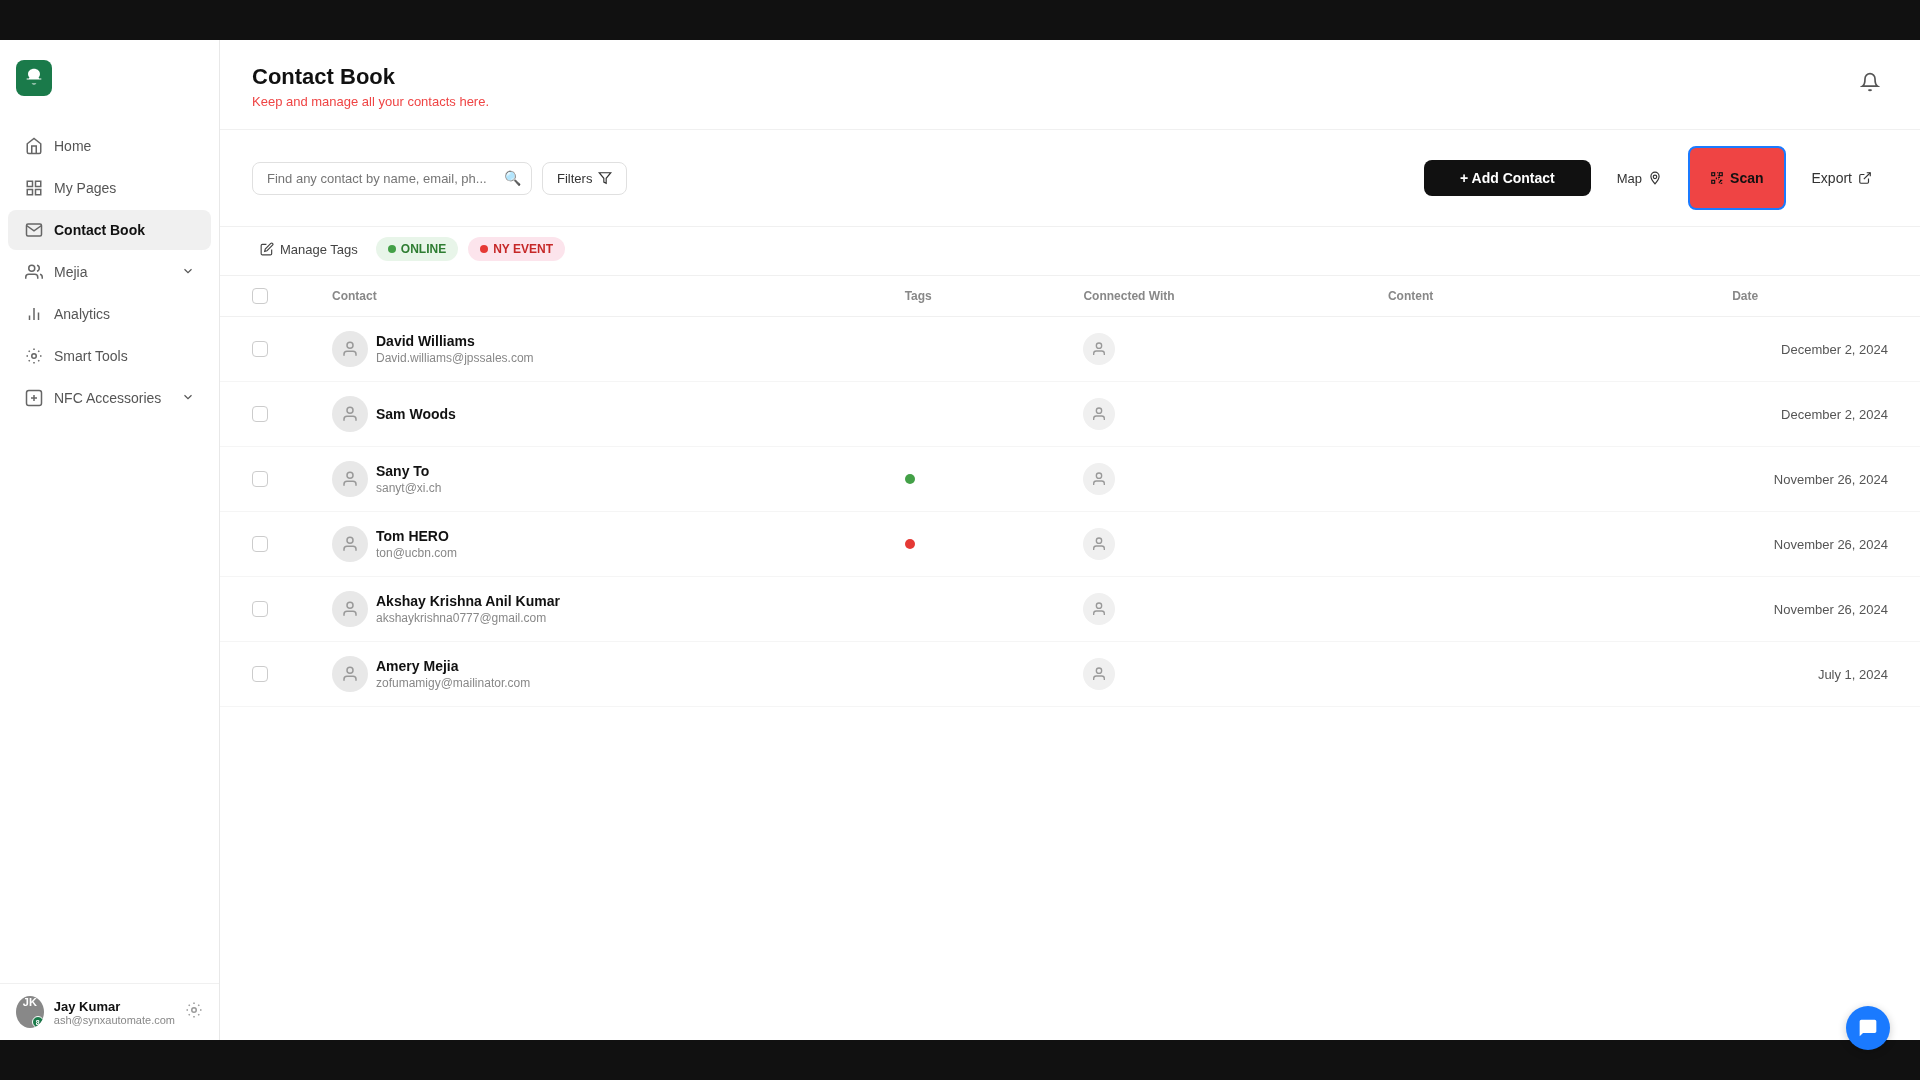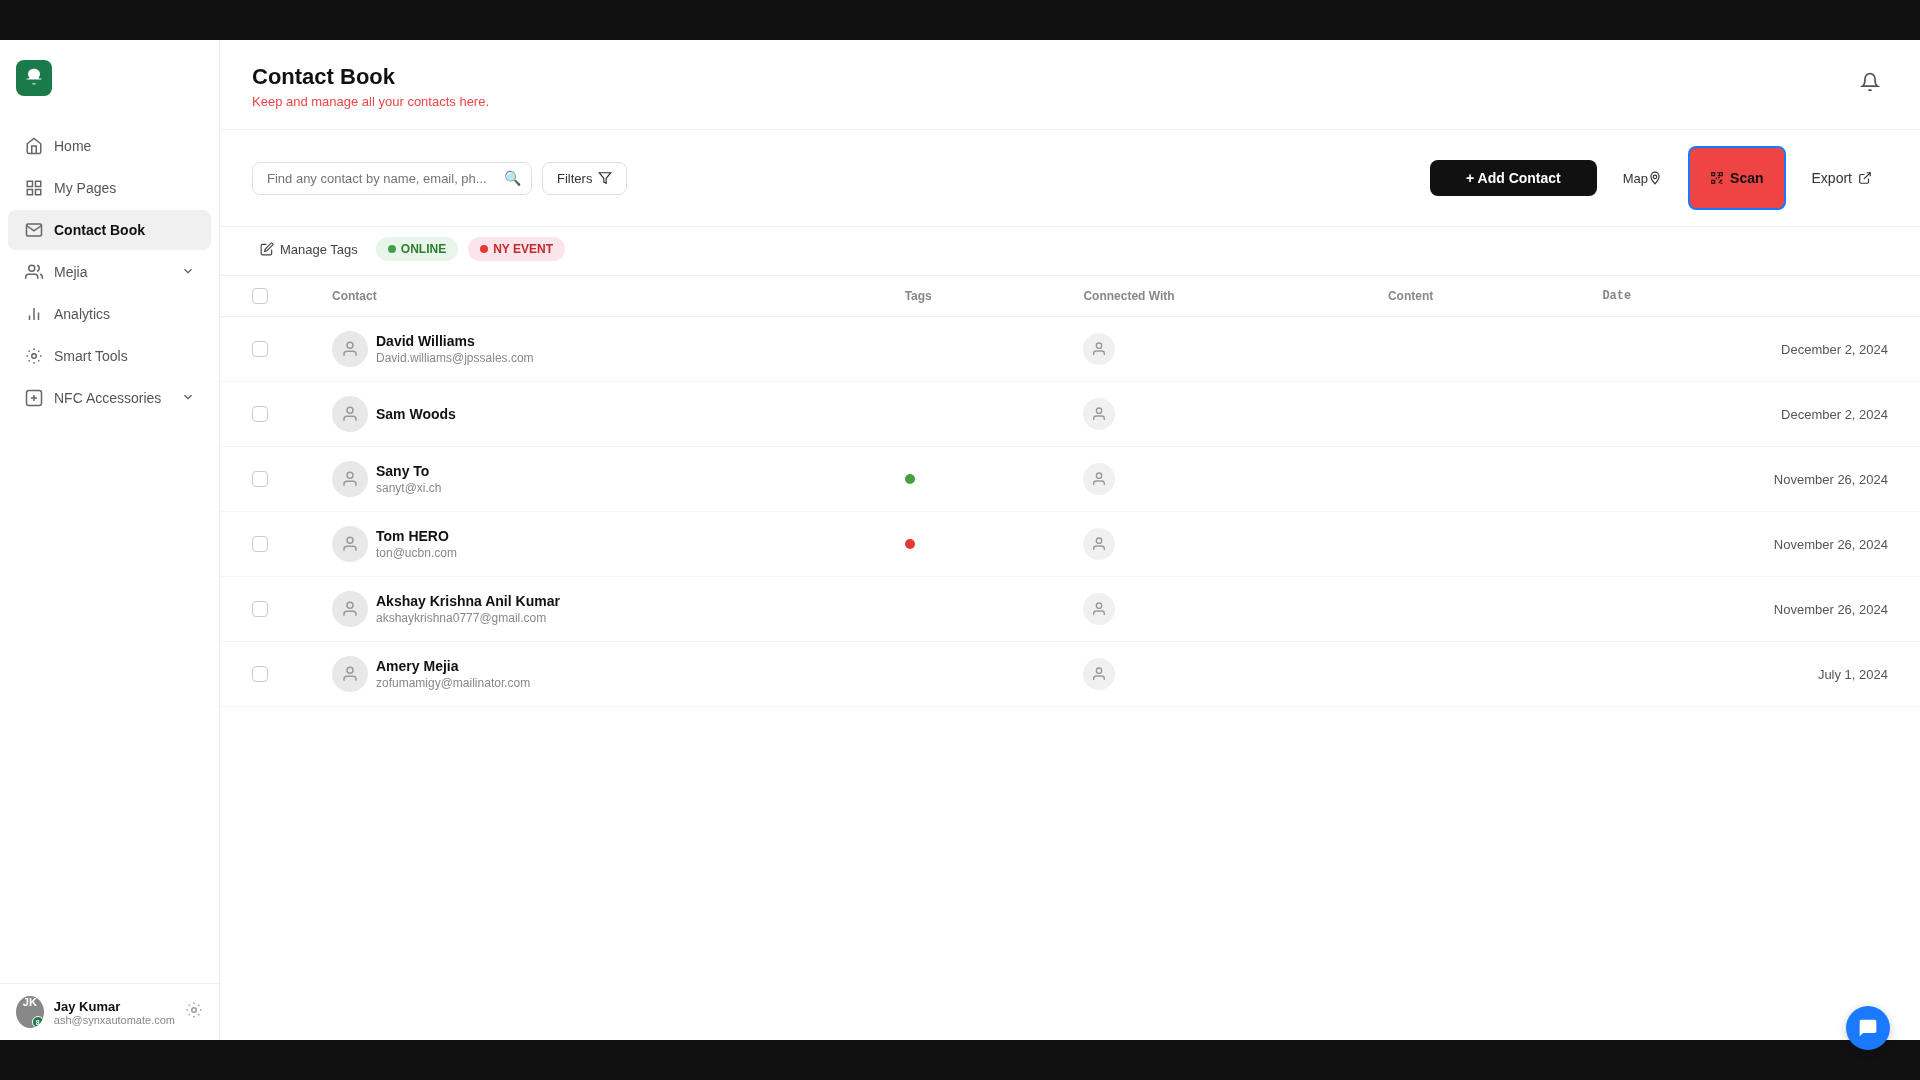--- a/index.html
+++ b/index.html
@@ -41,21 +41,21 @@
     .header-right { display: flex; align-items: center; gap: 12px; }
     .notification-btn { width: 36px; height: 36px; border: none; background: none; cursor: pointer; display: flex; align-items: center; justify-content: center; color: #555; font-size: 18px; }
 
     .toolbar { display: flex; align-items: center; gap: 10px; padding: 16px 32px; border-bottom: 1px solid #f0f0f0; }
     .search-input-wrap { position: relative; display: flex; align-items: center; }
     .search-input { width: 280px; padding: 8px 36px 8px 14px; border: 1px solid #e0e0e0; border-radius: 8px; font-size: 13px; color: #555; outline: none; background: #fff; }
     .search-icon-inner { position: absolute; right: 10px; color: #aaa; font-size: 14px; }
     .filters-btn { display: flex; align-items: center; gap: 6px; padding: 8px 14px; border: 1px solid #e0e0e0; border-radius: 8px; background: #fff; cursor: pointer; font-size: 13px; color: #333; font-weight: 500; }
 
     .action-buttons { display: flex; align-items: center; gap: 10px; margin-left: auto; }
-    .btn-map { display: flex; align-items: center; gap: 0; padding: 8px 16px; border: none; background: none; cursor: pointer; font-size: 13px; color: #333; font-weight: 500; }
+    .btn-map { display: flex; align-items: center; gap: 6px; padding: 8px 16px; border: none; background: none; cursor: pointer; font-size: 13px; color: #333; font-weight: 500; }
     .btn-add-contact { display: flex; align-items: center; gap: 6px; padding: 10px 36px; border: none; background: #111; color: #fff; border-radius: 8px; cursor: pointer; font-size: 14px; font-weight: 600; }
     .btn-scan { display: flex; align-items: center; gap: 6px; padding: 22px 20px; border: 2px solid #1a7aff; background: #ef4444; color: #111; border-radius: 8px; cursor: pointer; font-size: 14px; font-weight: 600; }
     .btn-export { display: flex; align-items: center; gap: 6px; padding: 10px 16px; border: none; background: none; cursor: pointer; font-size: 14px; color: #333; font-weight: 500; }
 
     .tags-row { display: flex; align-items: center; gap: 10px; padding: 10px 32px 14px; border-bottom: 1px solid #f0f0f0; }
     .manage-tags-btn { display: flex; align-items: center; gap: 6px; background: none; border: none; cursor: pointer; font-size: 13px; color: #444; font-weight: 500; padding: 4px 8px; }
     .tag-badge { display: flex; align-items: center; gap: 5px; padding: 5px 12px; border-radius: 20px; font-size: 12px; font-weight: 600; cursor: pointer; }
     .tag-badge .dot { width: 8px; height: 8px; border-radius: 50%; }
     .tag-online { background: #e8f5e9; color: #2e7d32; }
     .tag-online .dot { background: #43a047; }
@@ -301,21 +301,21 @@
       <table class="contacts-table">
         <thead>
           <tr>
             <th class="checkbox-cell">
               <div class="cb"></div>
             </th>
             <th>Contact</th>
             <th>Tags</th>
             <th>Connected With</th>
             <th>Content</th>
-            <th style="text-align:left;padding-right:32px;font-family:Liberation Mono, monospace;">Date</th>
+            <th style="text-align:center;padding-right:32px;">Date</th>
           </tr>
         </thead>
         <tbody id="contacts-tbody">
 
         <tr>
               <td class="checkbox-cell">
                 <div class="cb"></div>
               </td>
               <td>
       <div class="contact-cell">

